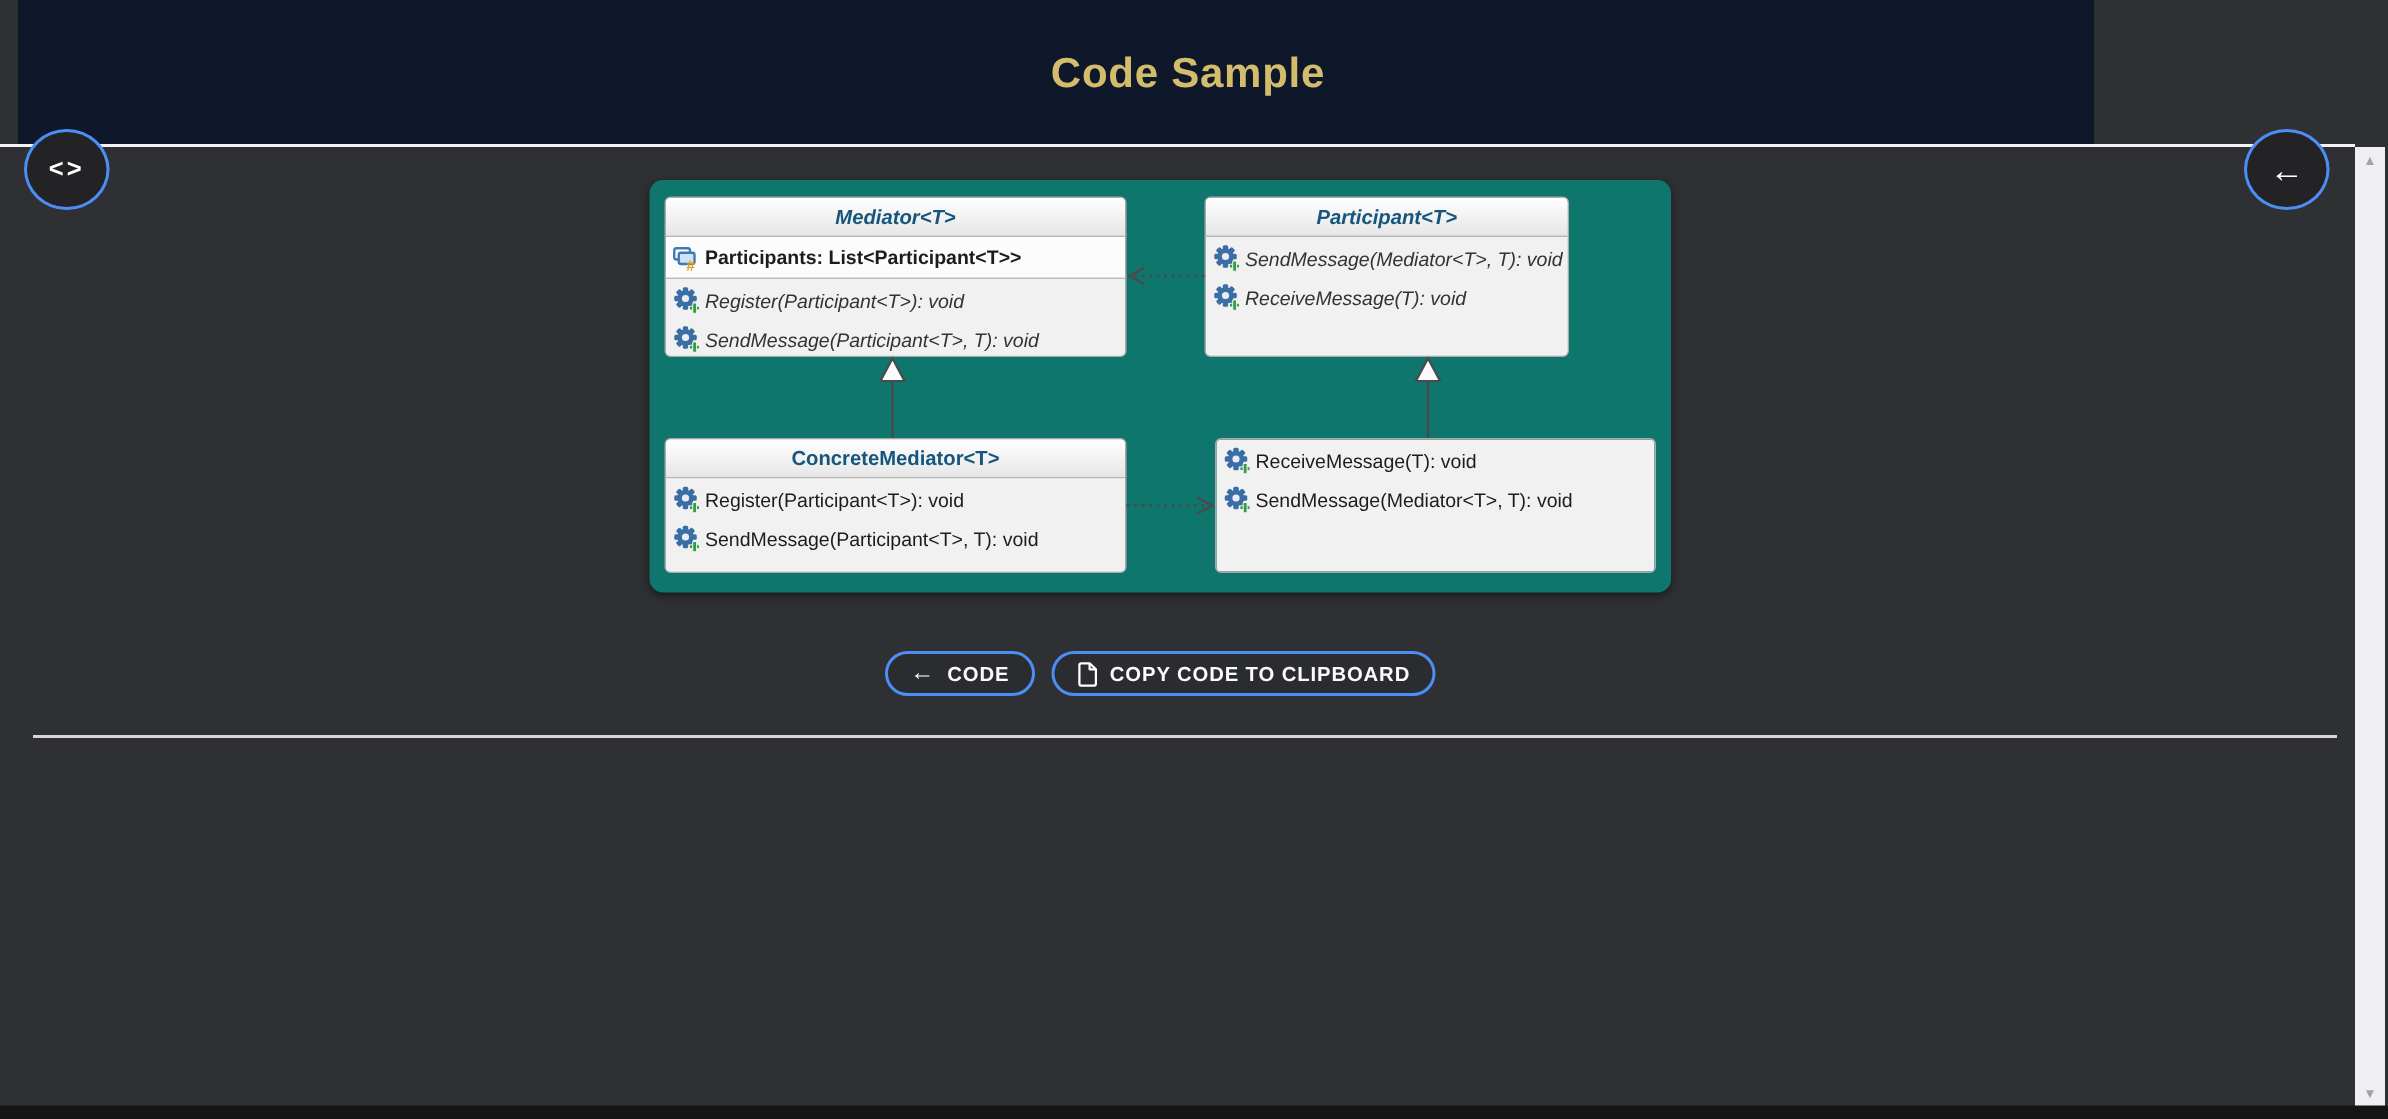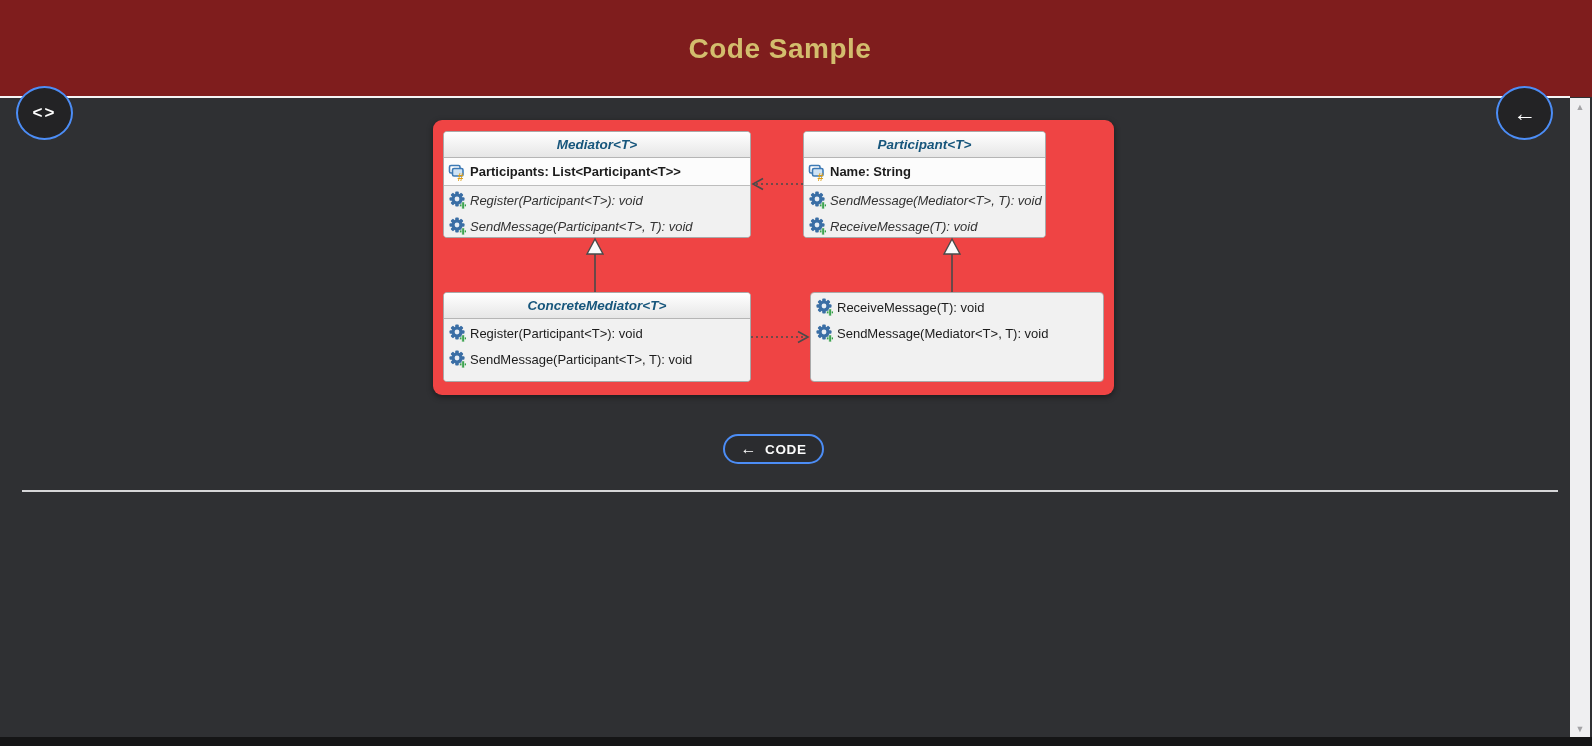--- a/index.html
+++ b/index.html
@@ -4,22 +4,22 @@
 <style>
   *{box-sizing:border-box;margin:0;padding:0}
   html,body{width:1592px;height:746px}
   body{
     position:relative;overflow:hidden;
     background:#2f3033;
     font-family:"Liberation Sans",sans-serif;
   }
   
   .app-header{
-    position:absolute;left:0;top:0;width:1592px;height:97px;
-    background:#7f1d1d;
+    position:absolute;left:12px;top:0;width:1384px;height:97px;
+    background:#0f172a;
   }
   .header-line{
     position:absolute;left:0;top:96px;width:1570px;height:2px;
     background:#f4f4f4;
   }
   .page-title{
     position:absolute;left:0;top:0;width:1560px;height:97px;
     display:flex;align-items:center;justify-content:center;
     color:#d3bd6d;font-size:28px;font-weight:bold;letter-spacing:.5px;
   }
@@ -28,35 +28,34 @@
     position:absolute;width:57px;height:54px;border-radius:50%;
     background:#232325;border:2px solid #4c8df6;
     display:flex;align-items:center;justify-content:center;
     color:#fff;cursor:pointer;z-index:5;
   }
   .circle-btn.left{left:16px;top:86px;font-size:17px;font-weight:bold;letter-spacing:2px}
   .circle-btn.right{left:1496px;top:86px;font-size:23px}
   
   .uml-card{
     position:absolute;left:433px;top:120px;width:681px;height:275px;
-    background:#ef4444;border-radius:9px;
+    background:#0f766e;border-radius:9px;
     box-shadow:0 2px 6px rgba(0,0,0,.45);
   }
   .uml-box{
     position:absolute;border:1px solid #a9a9a9;border-radius:4px;
     background:#fff;overflow:hidden;display:flex;flex-direction:column;
     font-size:13px;color:#1c1c1c;
   }
   .uml-title{
     height:26px;line-height:25px;text-align:center;
     font-weight:bold;font-size:13.5px;color:#17567c;
     background:linear-gradient(#ffffff,#e6e6e6);
     border-bottom:1px solid #b5b5b5;
     flex:0 0 26px;
-    font-style:italic;
   }
   .uml-box.abstract .uml-title{font-style:italic}
   .uml-attrs{
     flex:0 0 28px;background:#fcfcfc;border-bottom:1px solid #bdbdbd;
     display:flex;flex-direction:column;justify-content:center;font-weight:bold;
   }
   .uml-methods{flex:1 1 auto;background:#f1f1f1;padding-top:1px}
   .uml-box.abstract .uml-methods .uml-member{font-style:italic;color:#333}
   .uml-row{
     height:26px;display:flex;align-items:center;gap:4px;padding-left:4px;
@@ -161,28 +160,20 @@
         <svg class="ic" viewBox="0 0 18 18">
             <use href="#icon-method"></use>
           </svg>
         <span class="uml-member">SendMessage(Participant&lt;T&gt;, T): void</span>
       </div>
     </div>
   </div>
 
   <div class="uml-box abstract" style="left:370px;top:11px;width:243px;height:107px">
     <div class="uml-title">Participant&lt;T&gt;</div>
-    <div class="uml-attrs">
-      <div class="uml-row">
-        <svg class="ic" viewBox="0 0 18 18">
-            <use href="#icon-field"></use>
-          </svg>
-        <span class="uml-member">Name: String</span>
-      </div>
-    </div>
     <div class="uml-methods">
       <div class="uml-row">
         <svg class="ic" viewBox="0 0 18 18">
             <use href="#icon-method"></use>
           </svg>
         <span class="uml-member">SendMessage(Mediator&lt;T&gt;, T): void</span>
       </div>
       <div class="uml-row">
         <svg class="ic" viewBox="0 0 18 18">
             <use href="#icon-method"></use>
@@ -249,20 +240,27 @@
       <polyline points="365,211.5 375,217 365,222.5" stroke-width="1.6"></polyline>
     </g>
   </svg>
 </div>
 
 <div class="actions-row">
   <button class="pill-btn">
     <span class="arrow">←</span>
     <span>CODE</span>
   </button>
+  <button class="pill-btn">
+    <svg width="14" height="17" viewBox="0 0 14 17" fill="none" stroke="#ffffff" stroke-width="1.5" stroke-linejoin="round">
+      <path d="M2.8 1.2 h5.6 L12.6 5.2 v9.6 a1.2 1.2 0 0 1 -1.2 1.2 h-8.6 a1.2 1.2 0 0 1 -1.2 -1.2 v-12.4 a1.2 1.2 0 0 1 1.2 -1.2 z"></path>
+      <path d="M8.4 1.2 v4 h4.2"></path>
+    </svg>
+    <span>COPY CODE TO CLIPBOARD</span>
+  </button>
 </div>
 
 <div class="content-divider"></div>
 
 <div class="scrollbar">
   <div class="scroll-btn">
     <span>▲</span>
   </div>
   <div class="scroll-btn">
     <span>▼</span>

